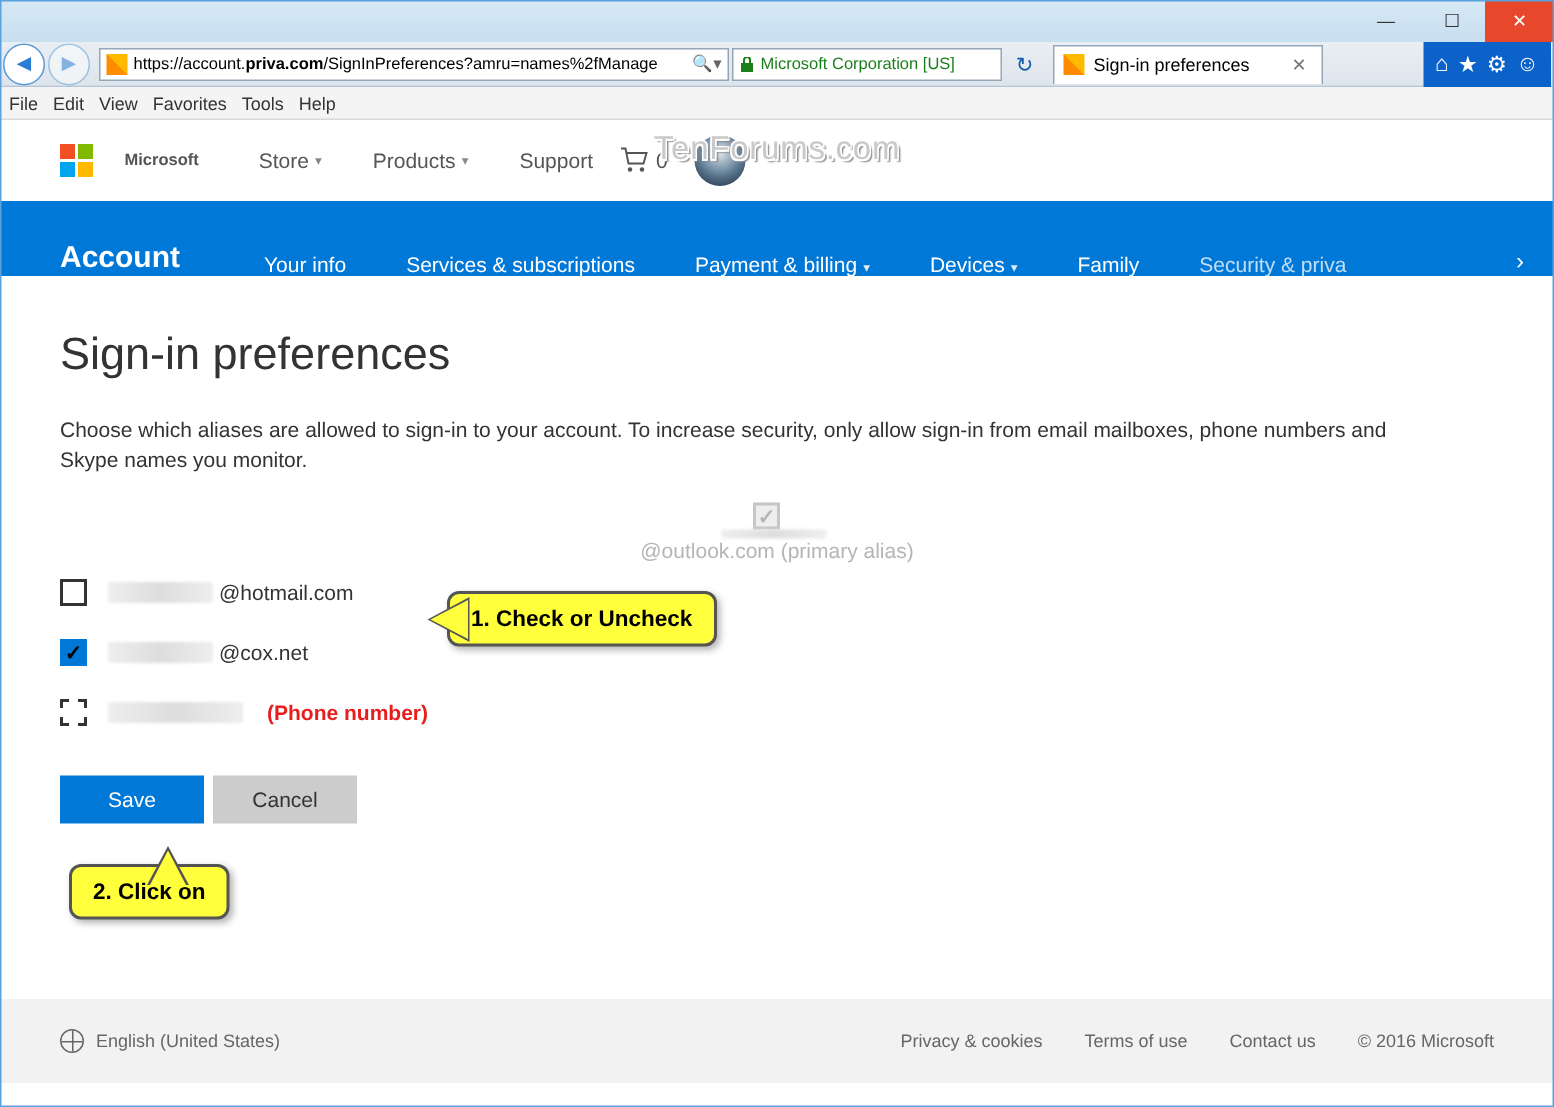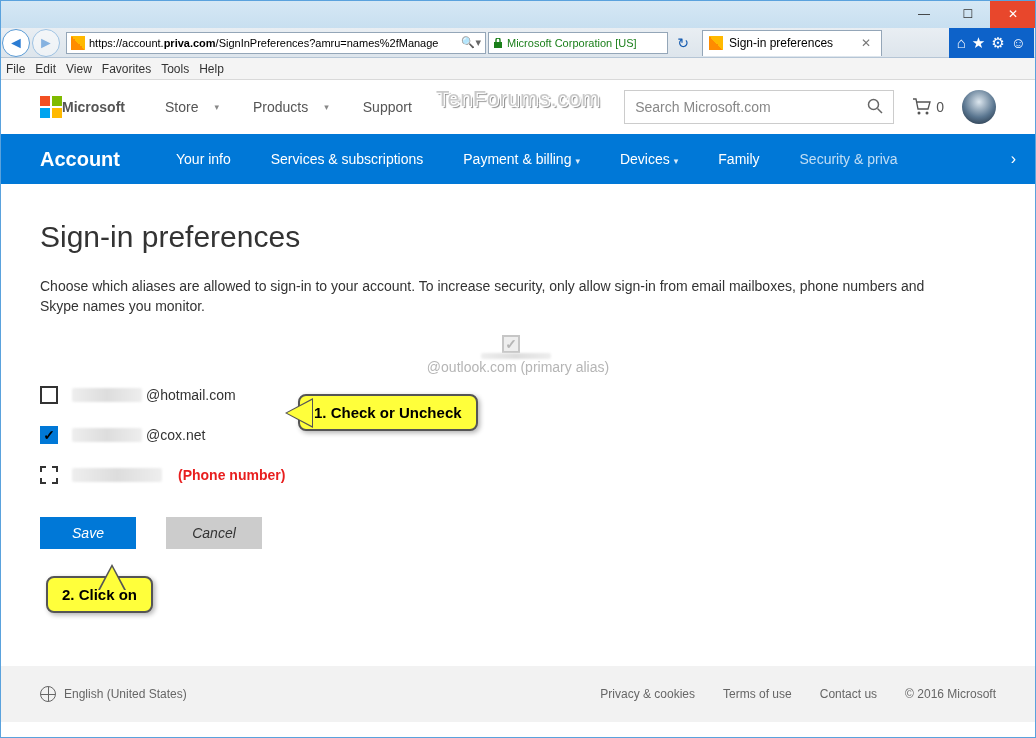--- a/index.html
+++ b/index.html
@@ -26,52 +26,52 @@
 .nav-icons { display: flex; gap: 6px; padding: 0 8px; color: #fff; }
 .nav-icons span { font-size: 15px; cursor: pointer; }
 .nav-right-bg { background:#0d62c9; height:30px; display:flex; align-items:center;}
 
 .menubar { height: 22px; background: #f4f4f4; border-bottom: 1px solid #d9d9d9; display: flex; align-items: center; padding: 0 6px; font-size: 12px; gap: 10px; color:#333;}
 
 
 .page { position: relative; height: calc(738px - 28px - 30px - 22px); overflow: hidden; }
 .watermark { position: absolute; top: 6px; left: 50%; transform: translateX(-50%); font-size: 22px; font-weight: 400; color: #c9c9c9; text-shadow: 1px 1px 0 #fff, -1px -1px 0 #fff, 1px -1px 0 #fff, -1px 1px 0 #fff, 2px 2px 1px #888; letter-spacing: .5px; z-index:5; pointer-events:none;}
 .header-bar { height: 54px; display: flex; align-items: center; padding: 0 40px; }
-.ms-logo { display: flex; align-items: center; gap: 0; font-size: 14px; color:#555; font-weight:600;}
+.ms-logo { display: flex; align-items: center; gap: 21px; font-size: 11px; color:#555; font-weight:600;}
 .ms-squares { width: 22px; height: 22px; display: grid; grid-template: 1fr 1fr / 1fr 1fr; gap: 1.5px; }
 .ms-squares span:nth-child(1){background:#f25022;} .ms-squares span:nth-child(2){background:#7fba00;} .ms-squares span:nth-child(3){background:#00a4ef;} .ms-squares span:nth-child(4){background:#ffb900;}
 .main-nav { display: flex; gap: 34px; margin-left: 40px; font-size: 14px; color: #555; }
-.main-nav-item { display:flex; align-items:center; gap:16px;}
+.main-nav-item { display:flex; align-items:center; gap:4px;}
 .caret { font-size: 9px; color:#888;}
 .search-box { margin-left: auto; width: 270px; height: 34px; border: 1px solid #ccc; display: flex; align-items: center; padding: 0 10px; font-size: 14px; color: #888; }
 .search-icon { margin-left:auto; width:16px; color:#666;}
 .cart { margin-left: 18px; display:flex; align-items:center; gap:4px; color:#555; font-size:14px;}
 .avatar { width: 34px; height: 34px; border-radius: 50%; background: radial-gradient(circle at 50% 35%, #dce6ee 0%, #5a7690 55%, #1a2736 100%); margin-left: 18px; }
 
-.account-nav { height: 50px; background: #0078d7; display: flex; align-items: center; padding: 0 40px; color: #fff; font-size: 14px; gap: 40px; position:relative;}
+.account-nav { height: 50px; background: #0078d7; display: flex; align-items: flex-end; padding: 0 40px; color: #fff; font-size: 14px; gap: 40px; position:relative;}
 .account-title { font-size: 20px; font-weight: 600; margin-right: 16px;}
 .acct-item { cursor:pointer; white-space:nowrap;}
 .acct-item.dim { color: rgba(255,255,255,0.75); }
 .acct-caret { font-size:9px; margin-left:4px; color:rgba(255,255,255,0.85);}
 .acct-arrow { position:absolute; right:20px; color:#fff; font-size:16px;}
 
 .content { padding: 36px 40px; }
 .page-title { font-size: 30px; font-weight: 300; color: #333; margin-bottom: 22px; }
 .desc { font-size: 14px; color: #333; line-height: 1.45; max-width: 920px; margin-bottom: 18px;}
 .alias-row { display: flex; align-items: center; height: 40px; font-size: 14px; color: #333; }
 .ckbx { width: 18px; height: 18px; border: 2px solid #333; margin-right: 14px; display:flex; align-items:center; justify-content:center; position:relative;}
 .ckbx.disabled { border-color:#c6c6c6; background:#eee;}
 .ckbx.disabled::after { content:"✓"; color:#b5b5b5; font-size:14px; font-weight:bold;}
 .ckbx.checked { background:#0078d7; border-color:#0078d7;}
 .ckbx.checked::after { content:"✓"; color:#000; font-size:14px; font-weight:bold;}
 .ckbx.dotted { border:2px dashed #333;}
 .blur { display:inline-block; width:70px; height:14px; background: linear-gradient(90deg,#eee,#ddd,#eee); filter: blur(1px); border-radius:2px; margin-right:4px;}
 .alias-row.dimmed { color:#b5b5b5;flex-direction:column;}
 .phone-label { color:#e81e1e; font-weight:700; margin-left:12px;}
-.btn-row { margin-top: 22px; display:flex; gap:30px;font-style:italic;}
+.btn-row { margin-top: 22px; display:flex; gap:6px;}
 .btn { width: 96px; height: 32px; display:flex; align-items:center; justify-content:center; font-size:14px; cursor:pointer;}
 .btn.primary { background:#0078d7; color:#fff;}
 .btn.secondary { background:#ccc; color:#333;}
 
 .footer { position: absolute; bottom: 16px; left: 0; right: 0; height: 56px; background: #f2f2f2; display:flex; align-items:center; padding: 0 40px; font-size:12px; color:#666;}
 .footer-left { display:flex; align-items:center; gap:8px;}
 .globe { width:16px; height:16px; border:1.5px solid #666; border-radius:50%; position:relative;}
 .globe::before{content:"";position:absolute;left:50%;top:0;bottom:0;width:1px;background:#666;}
 .globe::after{content:"";position:absolute;top:50%;left:0;right:0;height:1px;background:#666;}
 .footer-right { margin-left:auto; display:flex; gap:28px;}
@@ -160,29 +160,20 @@
           <span class="caret">▾</span>
         </span>
       <span class="main-nav-item">
           <span>Products</span>
           <span class="caret">▾</span>
         </span>
       <span class="main-nav-item">
           <span>Support</span>
         </span>
     </div>
-    <div class="search-box">
-      <span>Search Microsoft.com</span>
-      <span class="search-icon">
-        <svg viewBox="0 0 16 16" width="16" height="16">
-            <circle cx="6.5" cy="6.5" r="5" stroke="#666" stroke-width="1.5" fill="none"></circle>
-            <line x1="10.5" y1="10.5" x2="15" y2="15" stroke="#666" stroke-width="1.5"></line>
-          </svg>
-      </span>
-    </div>
     <div class="cart">
       <svg width="20" height="18" viewBox="0 0 20 18">
           <path d="M1 1h3l2 10h10l2-7H5" stroke="#555" fill="none" stroke-width="1.3"></path>
           <circle cx="7" cy="15" r="1.5" fill="#555"></circle>
           <circle cx="15" cy="15" r="1.5" fill="#555"></circle>
         </svg>
       <span>0</span>
     </div>
     <div class="avatar"></div>
   </div>

